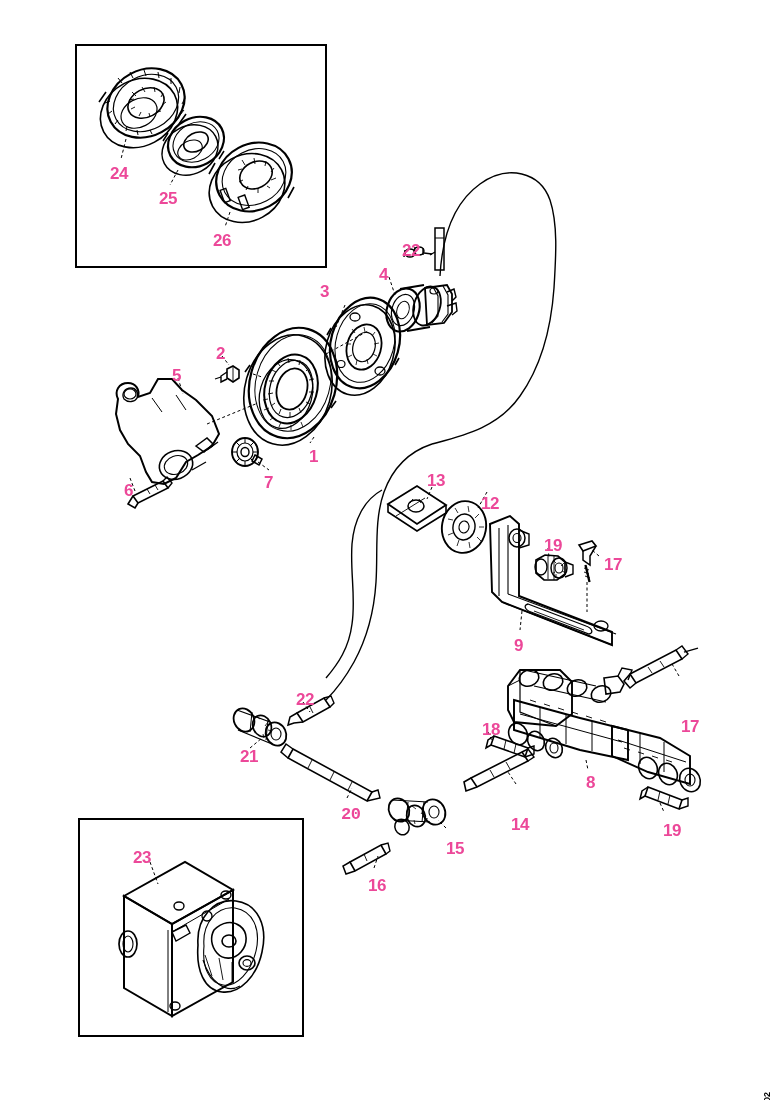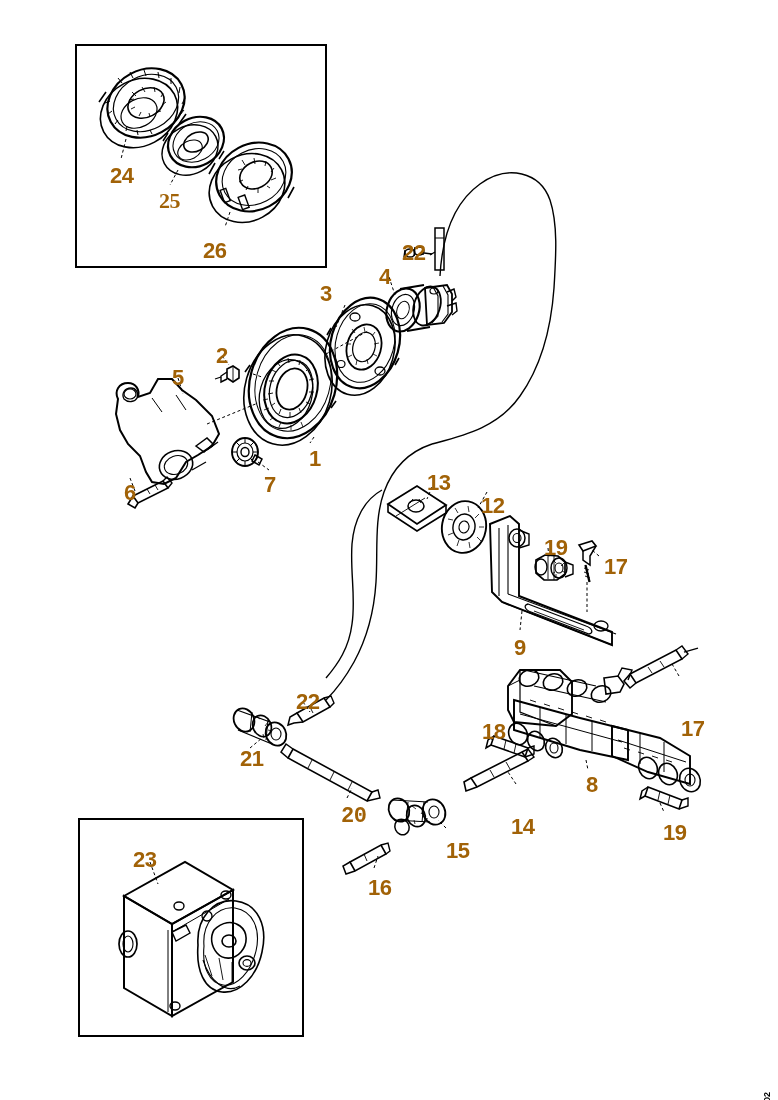--- a/index.html
+++ b/index.html
@@ -18,23 +18,23 @@
   svg.layer {
     position: absolute;
     left: 0;
     top: 0;
     width: 778px;
     height: 1100px;
   }
   .callout {
     position: absolute;
     font-family: "Liberation Sans", sans-serif;
-    font-size: 22px;
+    font-size: 17px;
     font-weight: bold;
-    color: #a16207;
+    color: #ec4899;
     line-height: 1;
     white-space: nowrap;
     letter-spacing: -0.5px;
   }
   .corner-code {
     position: absolute;
     right: 6px;
     bottom: 8px;
     font-family: "Liberation Sans", sans-serif;
     font-size: 9px;
@@ -537,18 +537,18 @@
   <div class="callout" style="left:368px; top:877px;">16</div>
   <div class="callout" style="left:681px; top:686px;margin-top:32px;">17</div>
   <div class="callout" style="left:482px; top:721px;">18</div>
   <div class="callout" style="left:663px; top:822px;">19</div>
   <div class="callout" style="left:341px; top:806px;font-family:Liberation Mono, monospace;">20</div>
   <div class="callout" style="left:240px; top:728px;margin-top:20px;">21</div>
   <div class="callout" style="left:296px; top:691px;">22</div>
   <div class="callout" style="left:402px; top:242px;">22</div>
   <div class="callout" style="left:133px; top:849px;">23</div>
   <div class="callout" style="left:110px; top:165px;">24</div>
-  <div class="callout" style="left:159px; top:190px;font-family:Liberation Serif, serif;">25</div>
-  <div class="callout" style="left:203px; top:232px;margin-top:8px;">26</div>
+  <div class="callout" style="left:159px; top:190px;">25</div>
+  <div class="callout" style="left:213px; top:232px;">26</div>
 
   <div class="corner-code">791-02</div>
 
 </div>
 
 </body></html>

